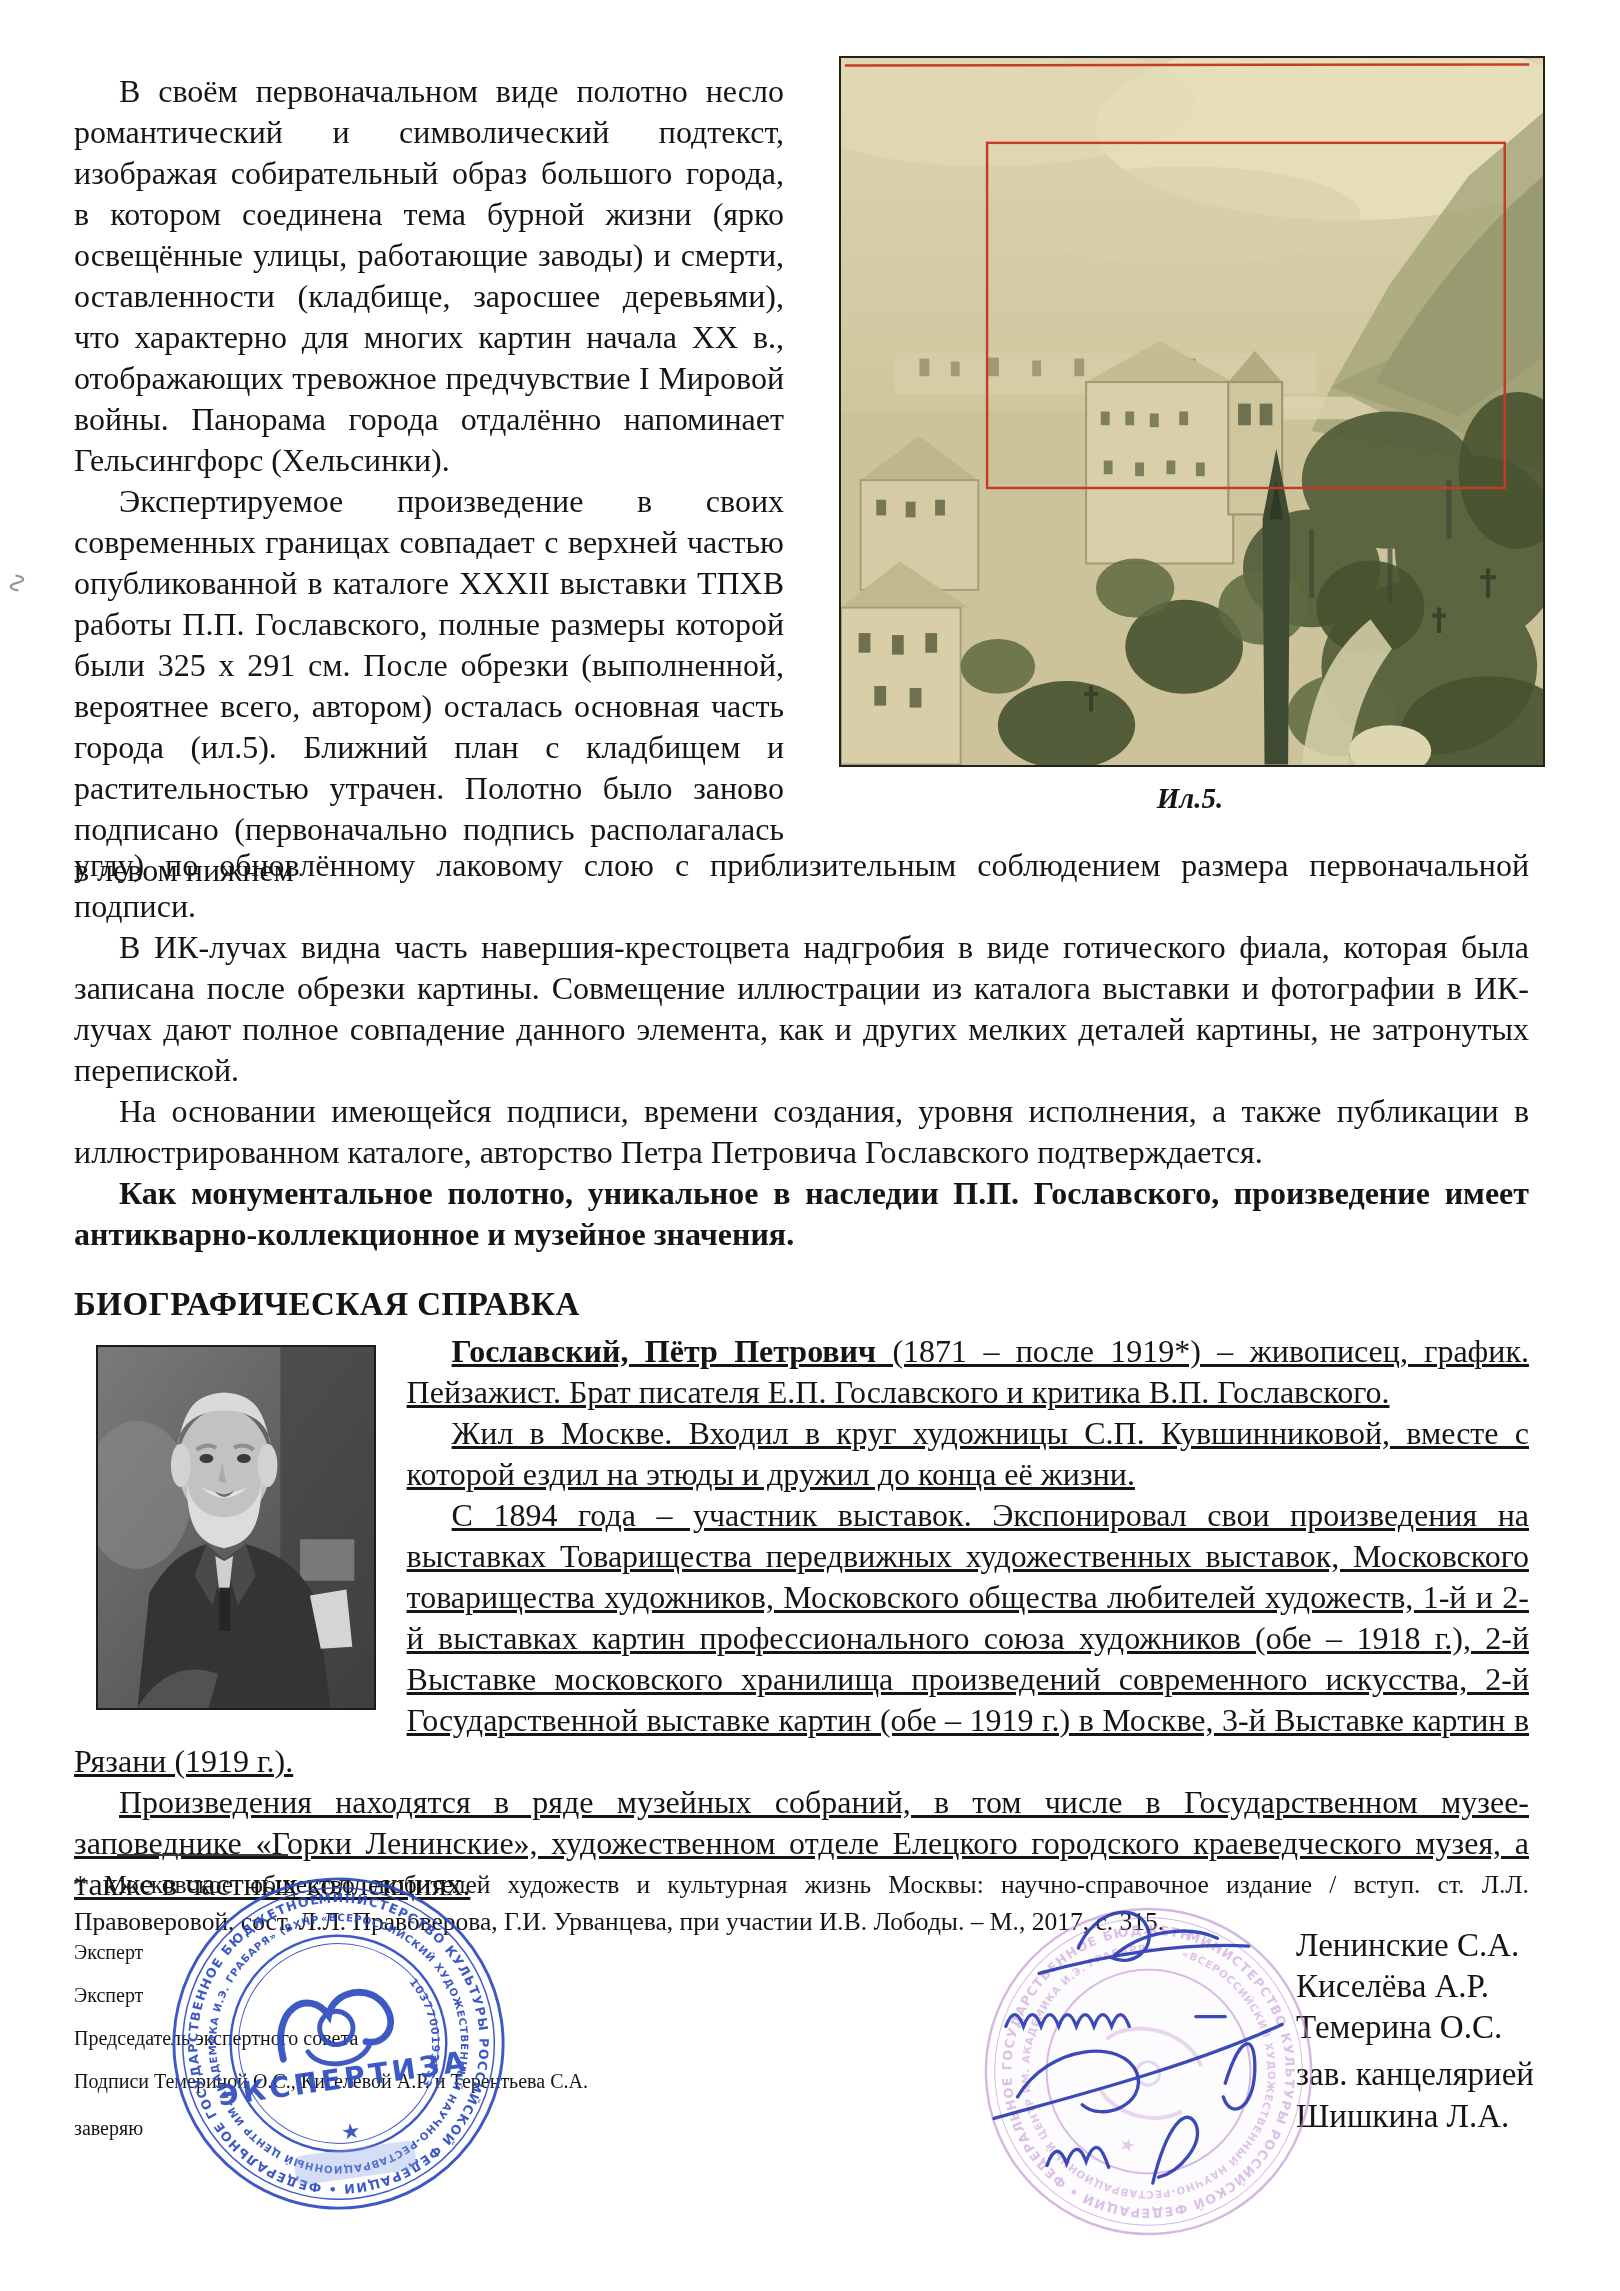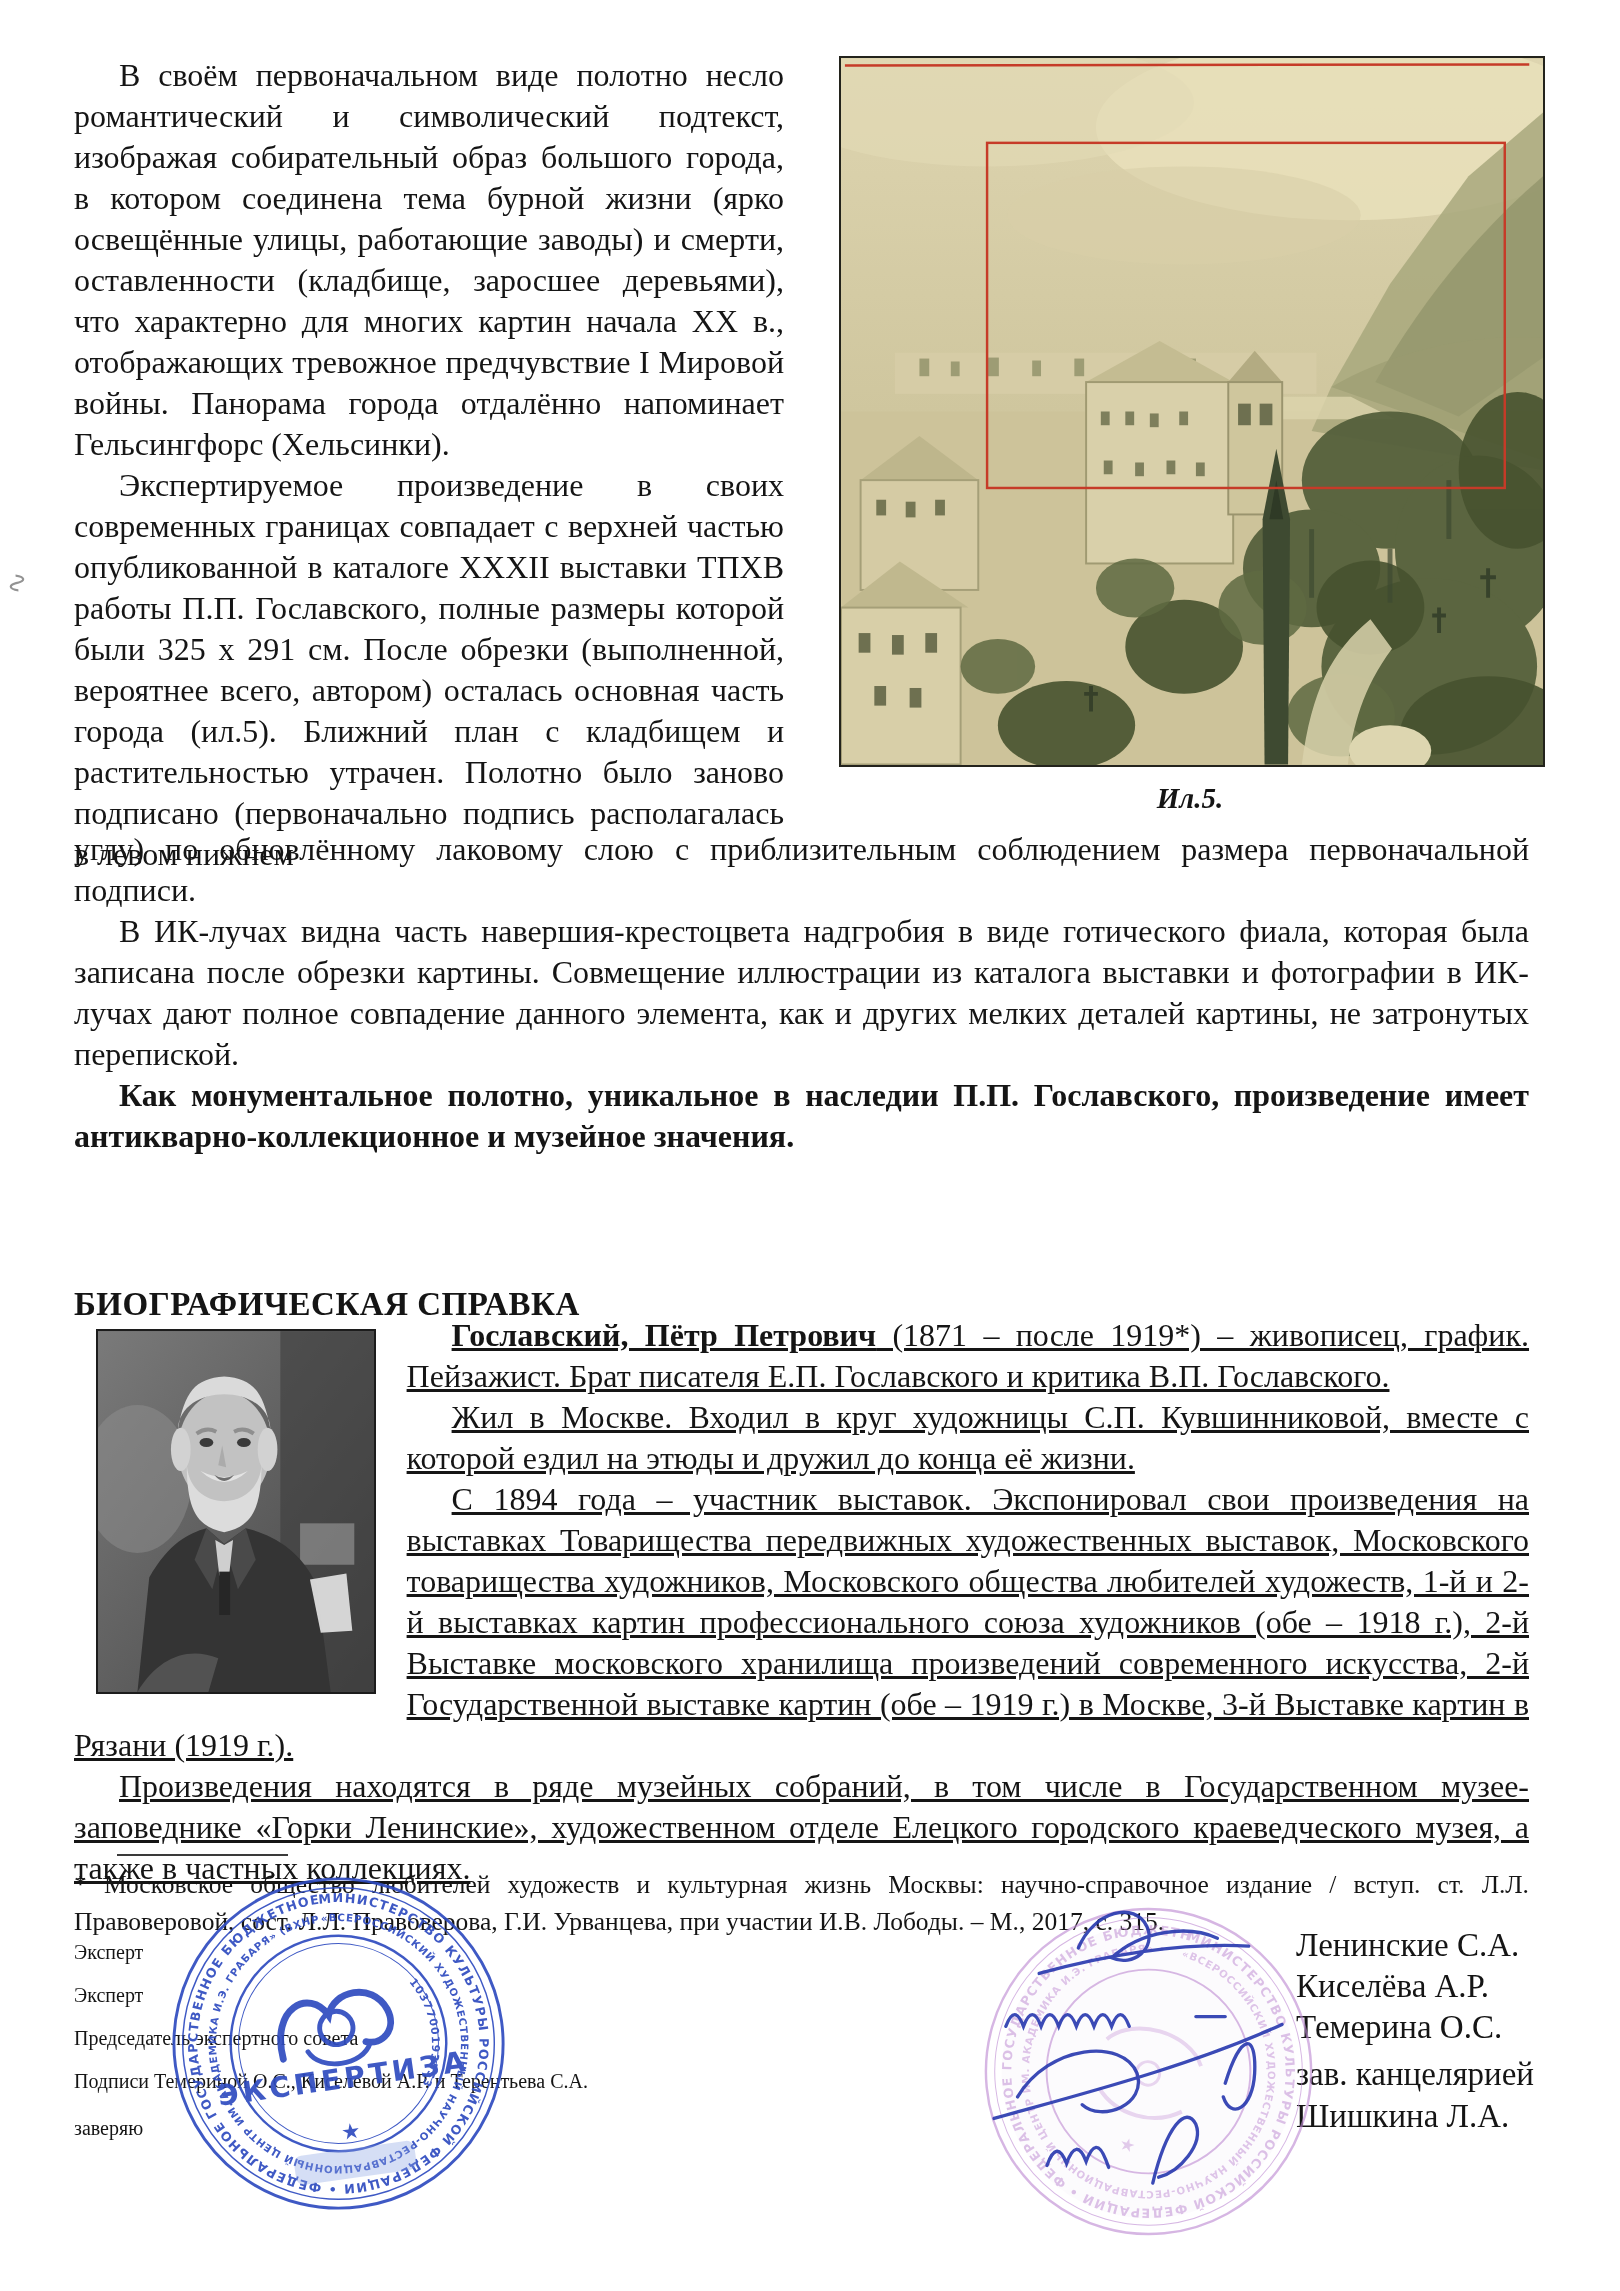--- a/index.html
+++ b/index.html
@@ -1,21 +1,21 @@
 <!DOCTYPE html>
 <html><head>
 <meta charset="utf-8">
 <style>
   html,body{margin:0;padding:0;}
   body{
     width:1620px;height:2292px;position:relative;background:#ffffff;
     font-family:"Liberation Serif", serif;color:#151515;overflow:hidden;
   }
   .abs{position:absolute;}
-  .txt{font-size:32px;line-height:41px;text-align:justify;}
+  .txt{font-size:32px;line-height:41px;text-align:justify;margin-top:16px;}
   .txt p{margin:0;}
   .ind{text-indent:45px;}
   .bold{font-weight:bold;}
   #left-col{left:74px;top:55px;width:710px;}
   #figure{left:839px;top:56px;width:702px;height:707px;border:2px solid #23231c;background:#cdc39a;}
   #figure svg{display:block;}
   #fig-caption{left:839px;top:782px;width:702px;text-align:center;
     font-weight:bold;font-style:italic;font-size:29px;}
   #main-text{left:74px;top:829px;width:1455px;}
   #bio-header{left:74px;top:1286px;width:1153px;text-align:left;font-weight:bold;font-size:33px;letter-spacing:0.5px;}
@@ -133,20 +133,21 @@
     </g>
     <line x1="4" y1="7" x2="702" y2="6" stroke="#c63b28" stroke-width="2.5"></line>
     <rect x="149" y="86" width="528" height="352" fill="none" stroke="#c63b28" stroke-width="2.5"></rect>
   </svg>
 </div>
 <div id="fig-caption" class="abs">Ил.5.</div>
 
 <div id="main-text" class="abs txt">
   <p>углу) по обновлённому лаковому слою с приблизительным соблюдением размера первоначальной подписи.</p>
   <p class="ind">В ИК-лучах видна часть навершия-крестоцвета надгробия в виде готического фиала, которая была записана после обрезки картины. Совмещение иллюстрации из каталога выставки и фотографии в ИК-лучах дают полное совпадение данного элемента, как и других мелких деталей картины, не затронутых перепиской.</p>
+  <p class="ind">На основании имеющейся подписи, времени создания, уровня исполнения, а также публикации в иллюстрированном каталоге, авторство Петра Петровича Гославского подтверждается.</p>
   <p class="ind bold">Как монументальное полотно, уникальное в наследии П.П. Гославского, произведение имеет антикварно-коллекционное и музейное значения.</p>
 </div>
 
 <div id="bio-header" class="abs">БИОГРАФИЧЕСКАЯ СПРАВКА</div>
 <div id="bio-block" class="abs txt">
   <div id="portrait-wrap">
     <svg width="276" height="361" viewBox="0 0 280 366">
       <defs>
         <linearGradient id="pg" x1="0" y1="0" x2="1" y2="1">
           <stop offset="0" stop-color="#7a7a7a"></stop>

